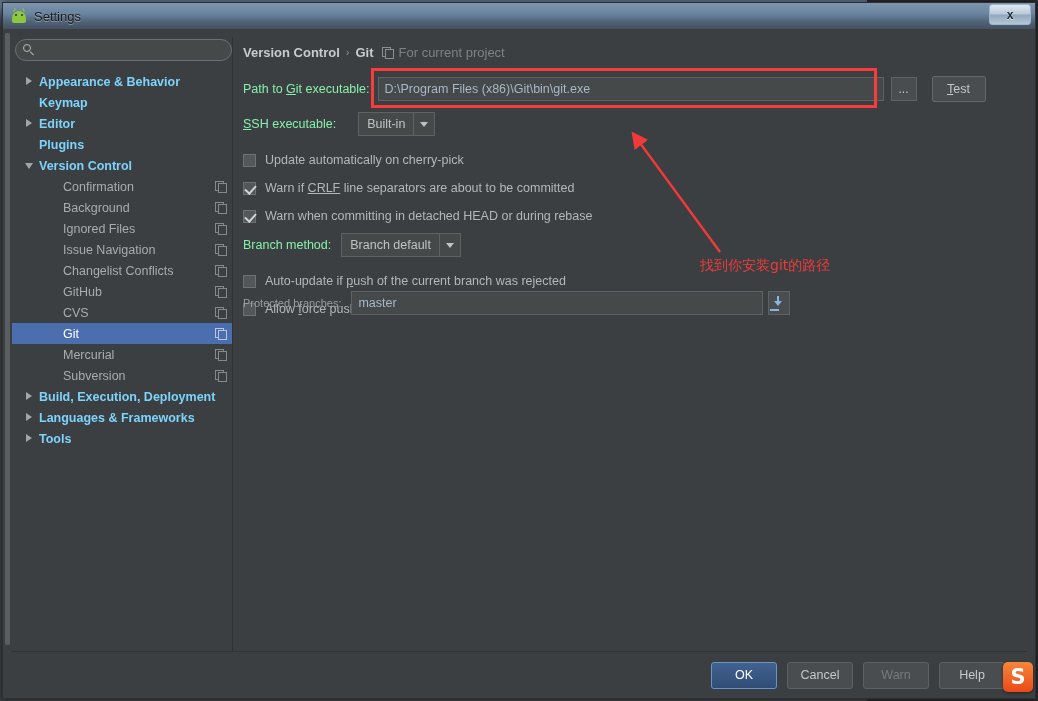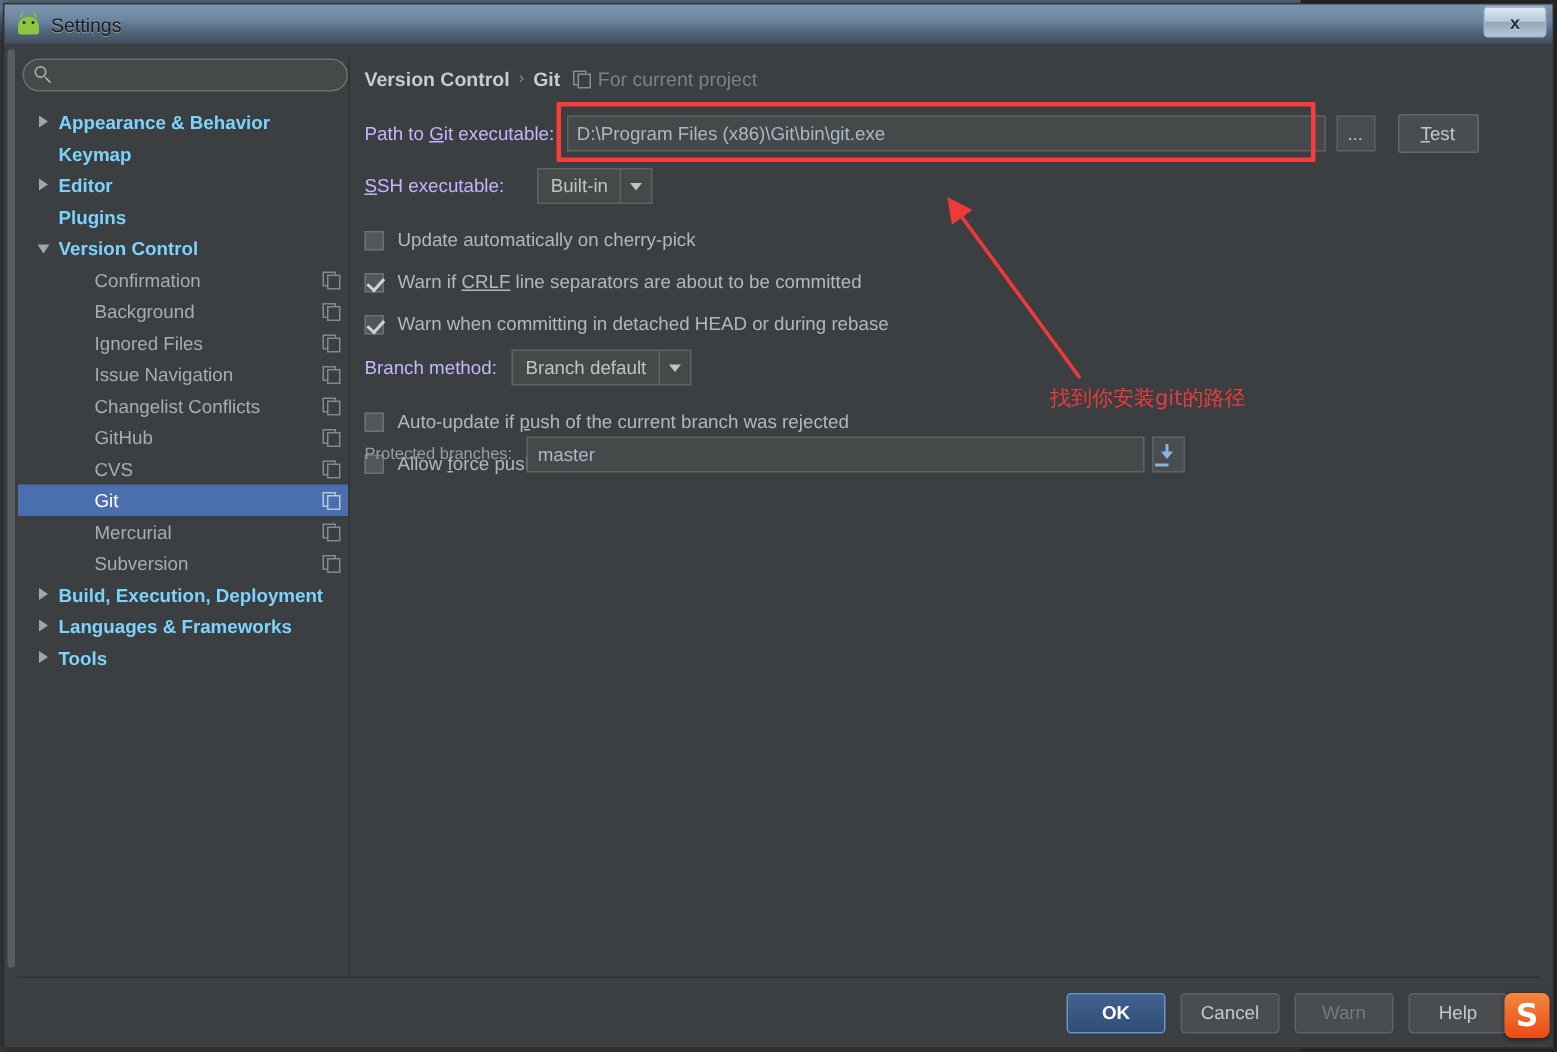--- a/index.html
+++ b/index.html
@@ -238,21 +238,21 @@
     width: 7px; height: 8px; border: 1px solid #9ea2a4; background: #3c3f41;
   }
   .bc-note { color: #7e8285; font-size: 13px; }
 
   .form-row {
     display: flex; align-items: center;
     margin-bottom: 11px;
     height: 24px;
   }
   .form-label {
-    font-size: 12.5px; color: #c4b5fd;
+    font-size: 12.5px; color: #86efac;
     white-space: nowrap;
   }
   .u { text-decoration: underline; }
 
   .txtfield {
     height: 24px;
     background: #45494a;
     border: 1px solid #5e6264;
     color: #a9b7c6;
     font-size: 12.5px;
@@ -390,21 +390,21 @@
     background: #4a4d4f;
     color: #c5c9cb;
     font-size: 12.5px;
     display: inline-flex; align-items: center; justify-content: center;
     cursor: pointer;
   }
   .dlg-btn.primary {
     background: linear-gradient(#41618f, #2f4d76);
     border-color: #6894c7;
     color: #ffffff;
-    font-weight: bold;
+    font-weight: normal;
   }
   .dlg-btn.disabled { color: #77797b; }
 
   .sogou {
     position: absolute; right: -6px; top: 10px;
     width: 30px; height: 30px;
     background: linear-gradient(#f6863c, #ea4a17);
     border-radius: 5px;
     display: flex; align-items: center; justify-content: center;
     box-shadow: 0 1px 3px rgba(0,0,0,.45);

